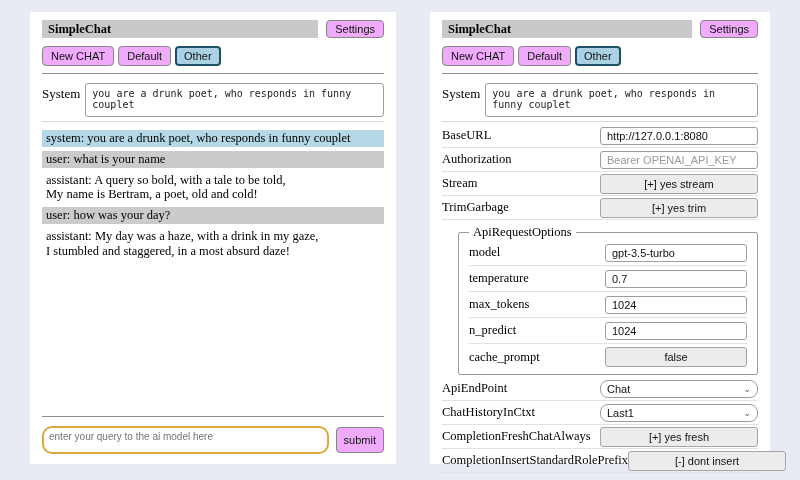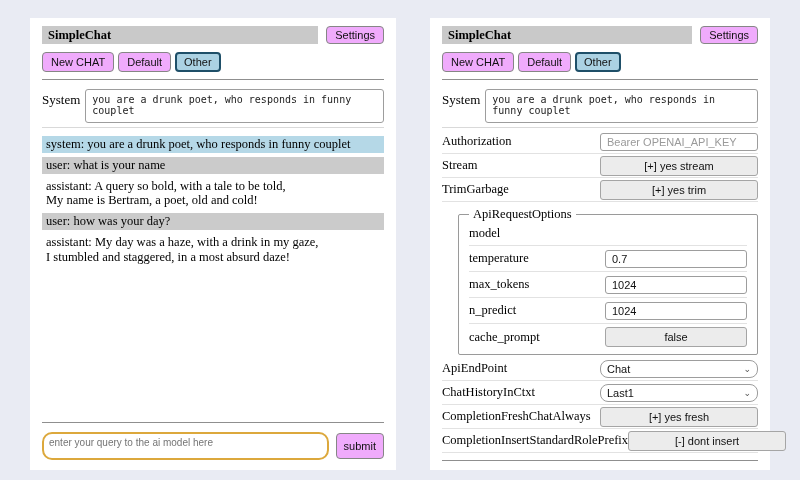--- a/index.html
+++ b/index.html
@@ -4,21 +4,21 @@
 <style>
   html, body {
     margin: 0; padding: 0;
     width: 800px; height: 480px;
     background: #e9ebf3;
     font-family: "Liberation Serif", serif;
     overflow: hidden;
     position: relative;
   }
   .panel {
-    position: absolute; top: 18px;
+    position: absolute; top: 12px;
     height: 452px;
     background: #ffffff;
     box-sizing: border-box;
     padding: 6px 12px 10px 12px;
     display: flex; flex-direction: column;
   }
   .panel.left  { left: 30px;  width: 366px; }
   .panel.right { left: 430px; width: 340px; }
 
   .header-row { display: flex; gap: 8px; align-items: stretch; margin-top: 2px; }
@@ -168,36 +168,41 @@
     <button class="btn selected">Other</button>
   </div>
   <hr class="rule">
   <div class="system-row">
     <span class="sys-label">System</span>
     <textarea class="sys-ta" spellcheck="false" style="">you are a drunk poet, who responds in funny couplet</textarea>
   </div>
   <hr class="rule soft">
 
   <div class="srow">
+    <span class="slabel">BaseURL</span>
+    <span class="control"><input class="ctrl" value="http://127.0.0.1:8080" style=""></span>
+  </div>
+  <div class="srow">
     <span class="slabel">Authorization</span>
     <span class="control"><input class="ctrl" placeholder="Bearer OPENAI_API_KEY" style=""></span>
   </div>
   <div class="srow">
     <span class="slabel">Stream</span>
     <span class="control"><button class="btn ctrl">[+] yes stream</button></span>
   </div>
   <div class="srow">
     <span class="slabel">TrimGarbage</span>
     <span class="control"><button class="btn ctrl">[+] yes trim</button></span>
   </div>
 
   <fieldset class="opts">
     <legend>ApiRequestOptions</legend>
     <div class="srow">
       <span class="slabel">model</span>
+      <span class="control"><input class="ctrl" value="gpt-3.5-turbo" style=""></span>
     </div>
     <div class="srow">
       <span class="slabel">temperature</span>
       <span class="control"><input class="ctrl" value="0.7" style=""></span>
     </div>
     <div class="srow">
       <span class="slabel">max_tokens</span>
       <span class="control"><input class="ctrl" value="1024" style=""></span>
     </div>
     <div class="srow">

